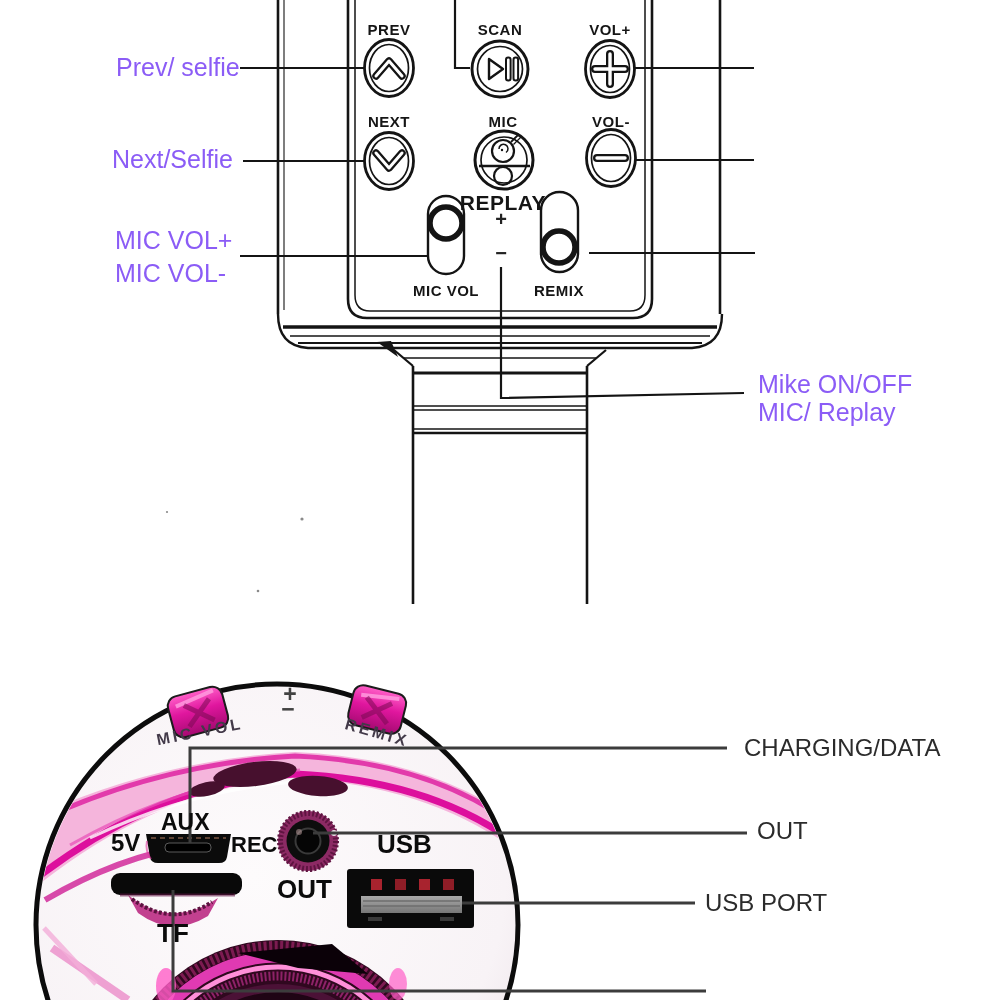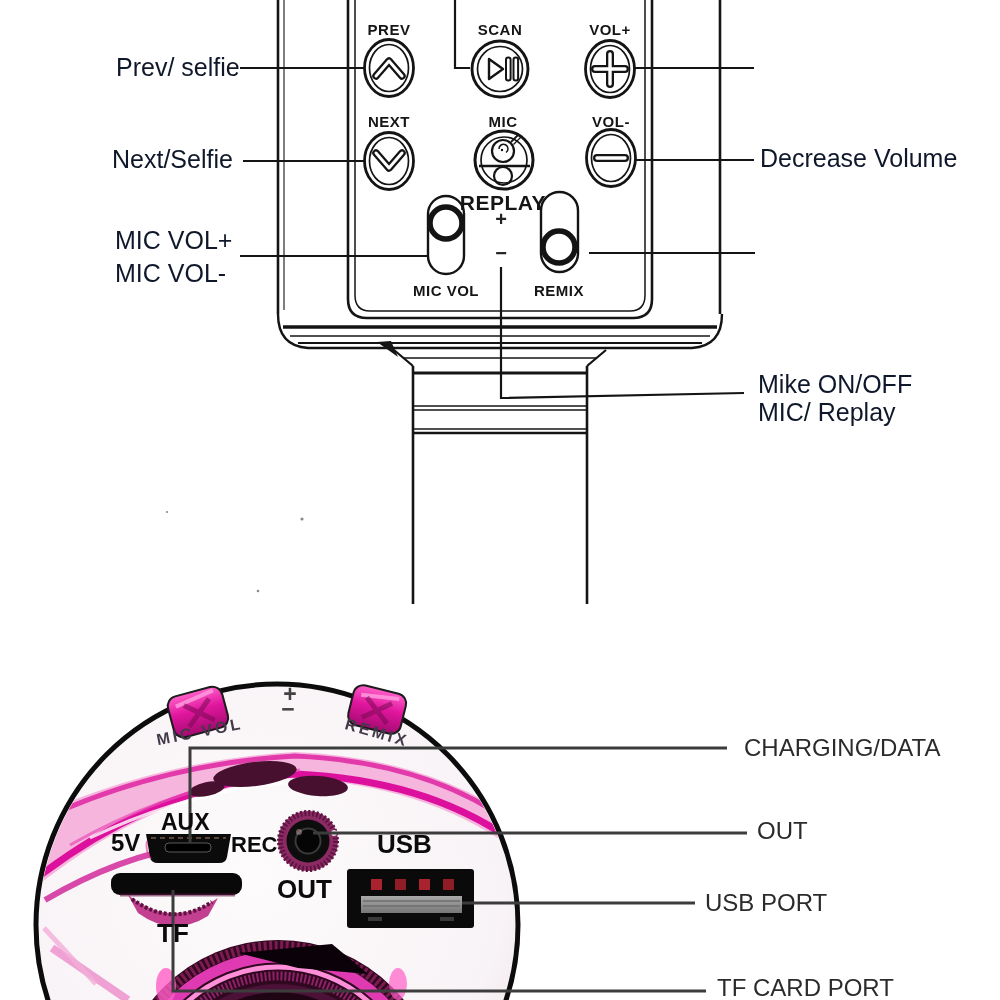--- a/index.html
+++ b/index.html
@@ -2,21 +2,21 @@
 <html><head>
 <meta charset="utf-8">
 <style>
   html,body{margin:0;padding:0;background:#ffffff;}
   .stage{
     position:relative;width:1000px;height:1000px;overflow:hidden;
     background:#ffffff;font-family:"Liberation Sans",sans-serif;
   }
   .art{position:absolute;left:0;top:0;}
   .lbl{position:absolute;white-space:nowrap;color:#141414;line-height:1;}
-  .callout{font-size:25px;font-weight:400;letter-spacing:0px;color:#0f172a;}
+  .callout{font-size:25px;font-weight:400;letter-spacing:0px;color:#8b5cf6;}
   .panel-lbl{font-size:15px;font-weight:700;letter-spacing:.5px;color:#151515;transform:translateX(-50%);}
   .panel-sym{font-size:20px;font-weight:700;color:#222;transform:translateX(-50%);}
   .port-lbl{font-weight:700;color:#0b0b0b;}
   .photo-callout{font-size:24px;font-weight:500;color:#2b2b2b;}
   .rot-lbl{font-size:16px;font-weight:700;letter-spacing:3px;color:#433a49;}
   .photo-sym{font-size:23px;font-weight:700;color:#424242;transform:translateX(-50%);}
 </style>
 </head>
 <body>
 
@@ -260,34 +260,32 @@
 <span class="lbl panel-lbl" style="left:503px;top:192px;font-size:21px;">REPLAY</span>
 <span class="lbl panel-sym" style="left:501px;top:209px;">+</span>
 <span class="lbl panel-sym" style="left:501px;top:243px;">−</span>
 <span class="lbl panel-lbl" style="left:446px;top:283px;">MIC VOL</span>
 <span class="lbl panel-lbl" style="left:559px;top:283px;">REMIX</span>
 
 <span class="lbl callout" style="left:116px;top:55px;">Prev/ selfie</span>
 <span class="lbl callout" style="left:112px;top:147px;">Next/Selfie</span>
 <span class="lbl callout" style="left:115px;top:228px;">MIC VOL+</span>
 <span class="lbl callout" style="left:115px;top:261px;">MIC VOL-</span>
-<span class="lbl callout" style="left:760px;top:146px;">Decrease Volume</span>
 <span class="lbl callout" style="left:758px;top:372px;">Mike ON/OFF</span>
 <span class="lbl callout" style="left:758px;top:400px;">MIC/ Replay</span>
 
 <span class="lbl photo-sym" style="left:290px;top:683px;">+</span>
 <span class="lbl photo-sym" style="left:288px;top:698px;">−</span>
 <span class="lbl rot-lbl" style="left:156px;top:724px;transform:rotate(-11deg);">MIC VOL</span>
 <span class="lbl rot-lbl" style="left:344px;top:725px;transform:rotate(16deg);">REMIX</span>
 
 <span class="lbl port-lbl" style="left:161px;top:811px;font-size:23px;">AUX</span>
 <span class="lbl port-lbl" style="left:111px;top:831px;font-size:24px;">5V</span>
 <span class="lbl port-lbl" style="left:231px;top:834px;font-size:22px;">REC</span>
 <span class="lbl port-lbl" style="left:277px;top:876px;font-size:26px;">OUT</span>
 <span class="lbl port-lbl" style="left:377px;top:831px;font-size:26px;">USB</span>
 <span class="lbl port-lbl" style="left:157px;top:920px;font-size:26px;">TF</span>
 
 <span class="lbl photo-callout" style="left:744px;top:736px;text-align:right;">CHARGING/DATA</span>
 <span class="lbl photo-callout" style="left:757px;top:819px;">OUT</span>
 <span class="lbl photo-callout" style="left:705px;top:891px;">USB PORT</span>
-<span class="lbl photo-callout" style="left:717px;top:976px;">TF CARD PORT</span>
 
 </div>
 
 </body></html>

